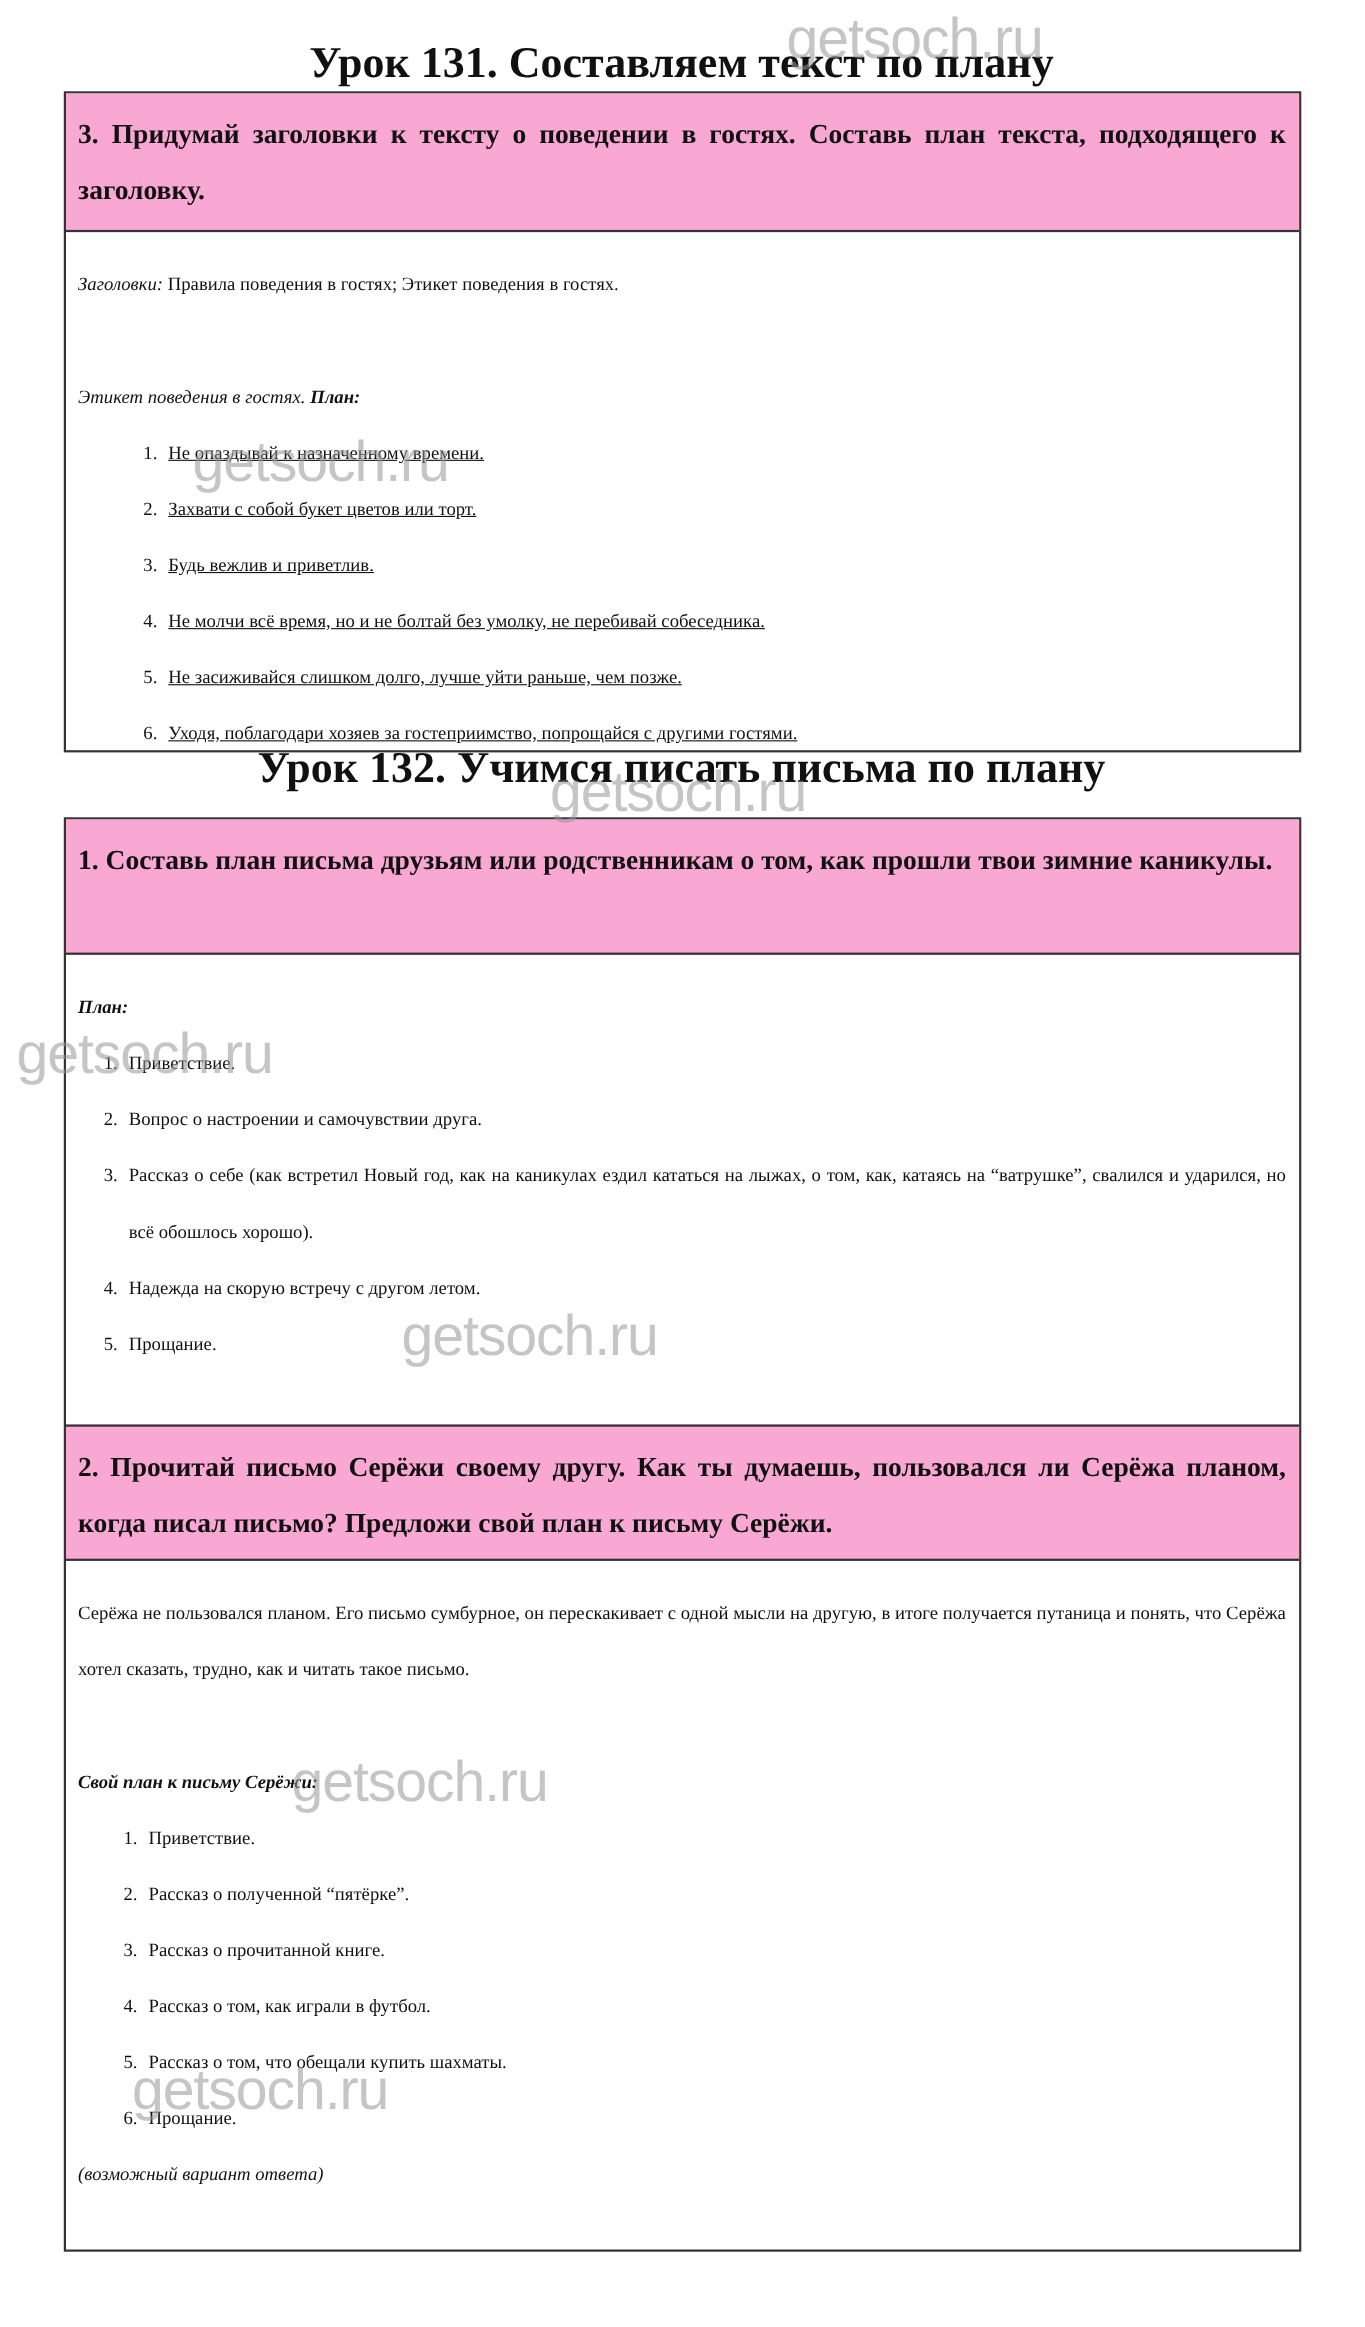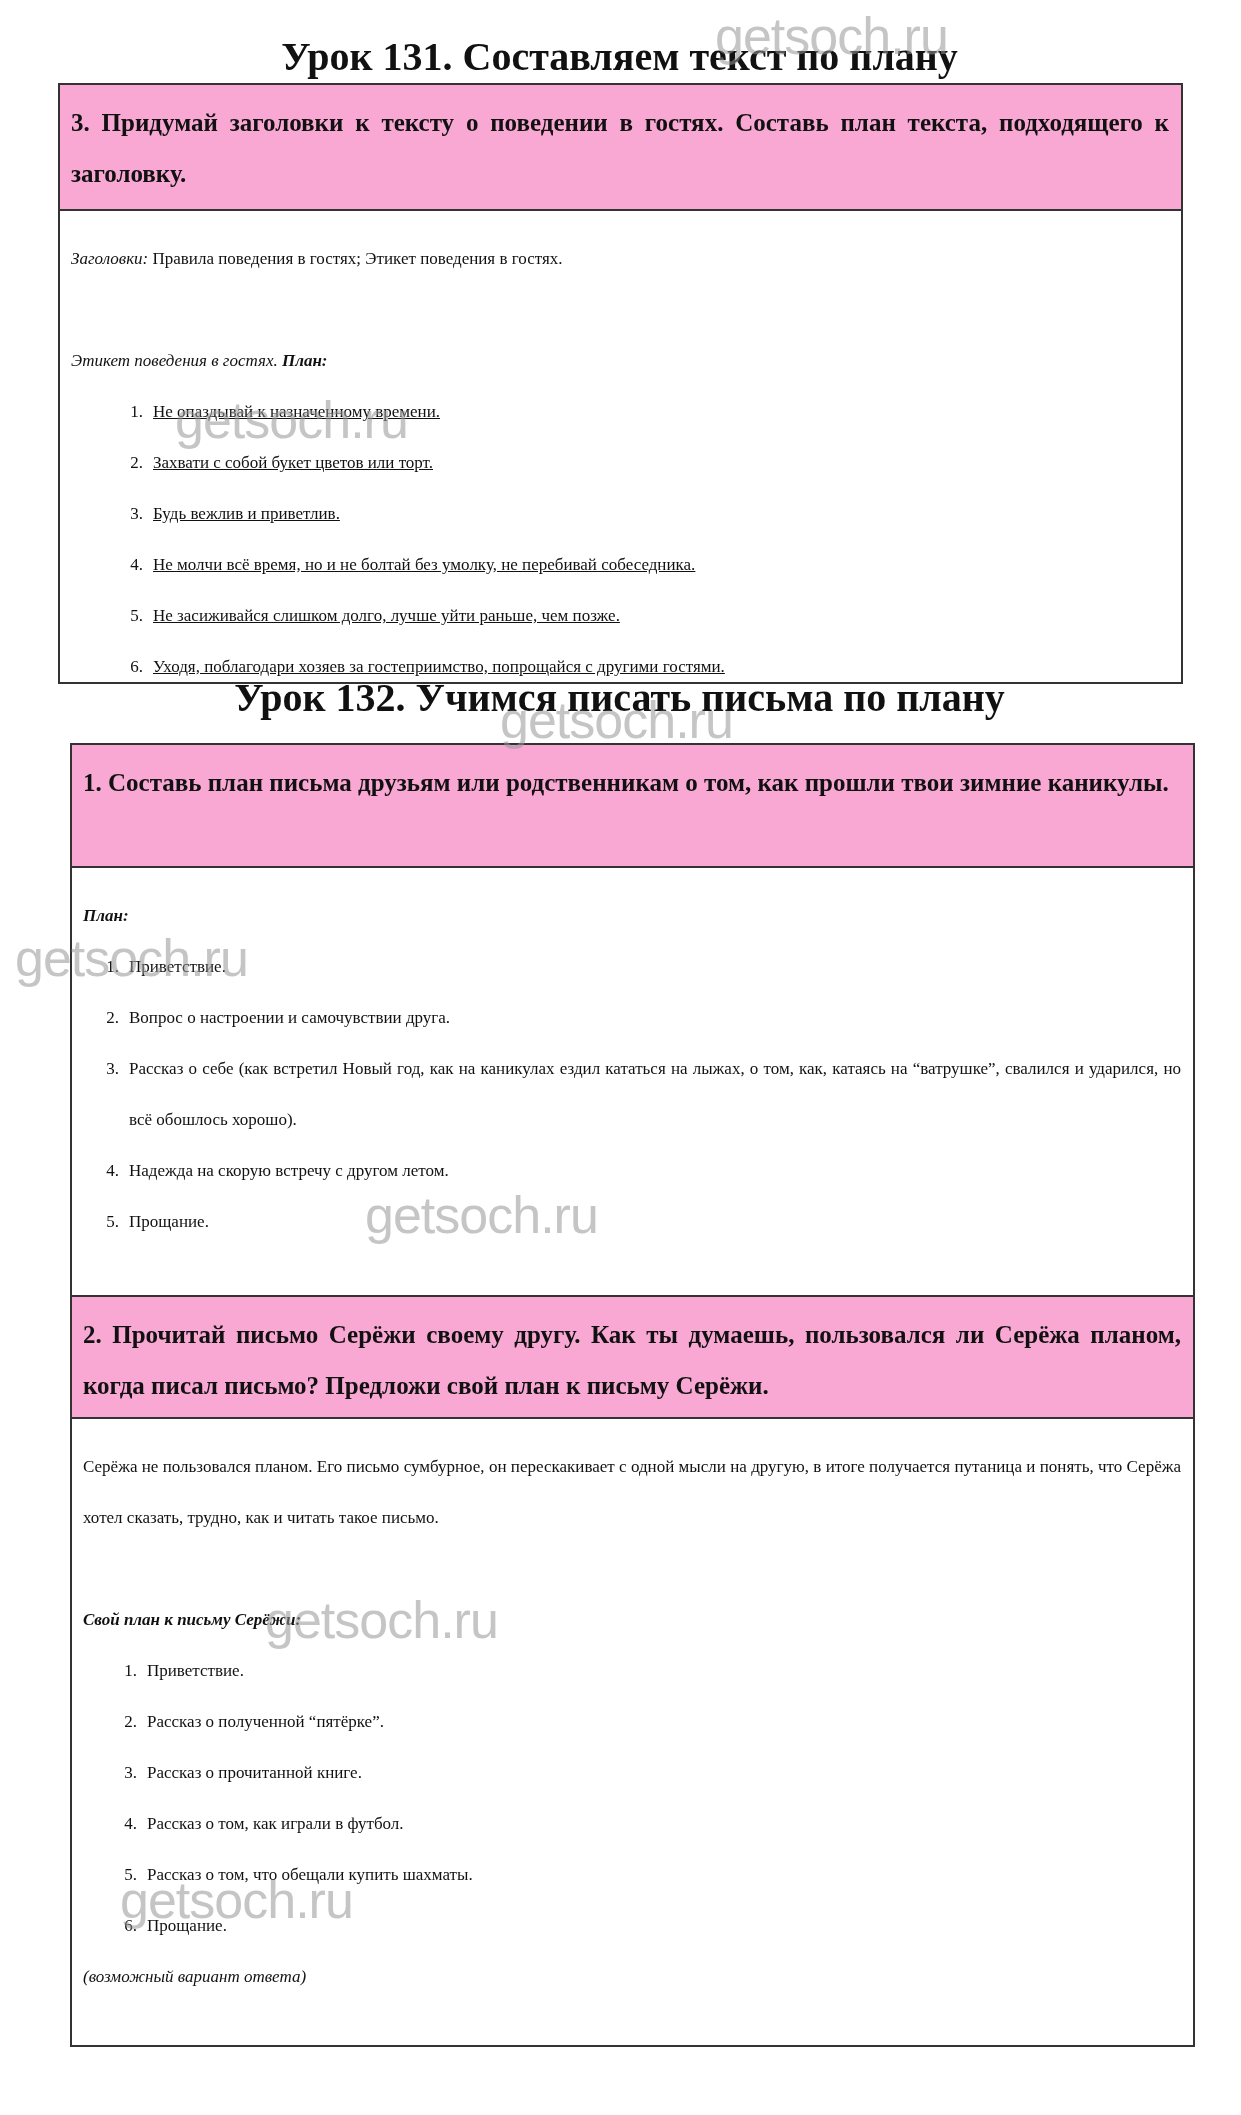--- a/index.html
+++ b/index.html
@@ -38,21 +38,21 @@
       <li><span class="num">3.</span><span>Будь вежлив и приветлив.</span></li>
       <li><span class="num">4.</span><span>Не молчи всё время, но и не болтай без умолку, не перебивай собеседника.</span></li>
       <li><span class="num">5.</span><span>Не засиживайся слишком долго, лучше уйти раньше, чем позже.</span></li>
       <li><span class="num">6.</span><span>Уходя, поблагодари хозяев за гостеприимство, попрощайся с другими гостями.</span></li>
     </ol>
   </div>
 </div>
 
 <div class="title" style="top:675px;">Урок 132. Учимся писать письма по плану</div>
 
-<div class="box" style="top:743px;height:1300px;margin-left:12px;">
+<div class="box" style="top:743px;height:1300px;">
   <div class="hdr" style="height:123px;">1. Составь план письма друзьям или родственникам о том, как прошли твои зимние каникулы.</div>
   <div class="body" style="height:427px;">
     <p class="it b">План:</p>
     <ol class="l132">
       <li><span class="num" style="width:18px">1.</span><span>Приветствие.</span></li>
       <li><span class="num" style="width:18px">2.</span><span>Вопрос о настроении и самочувствии друга.</span></li>
       <li style="padding-left:0">
           <span class="hang"><span class="num" style="width:18px">3.</span><span>Рассказ о себе (как встретил  Новый год, как на каникулах ездил кататься на лыжах, о том, как, катаясь на “ватрушке”, свалился и ударился, но всё обошлось хорошо).</span></span>
         </li>
       <li><span class="num" style="width:18px">4.</span><span>Надежда на скорую встречу с другом летом.</span></li>

